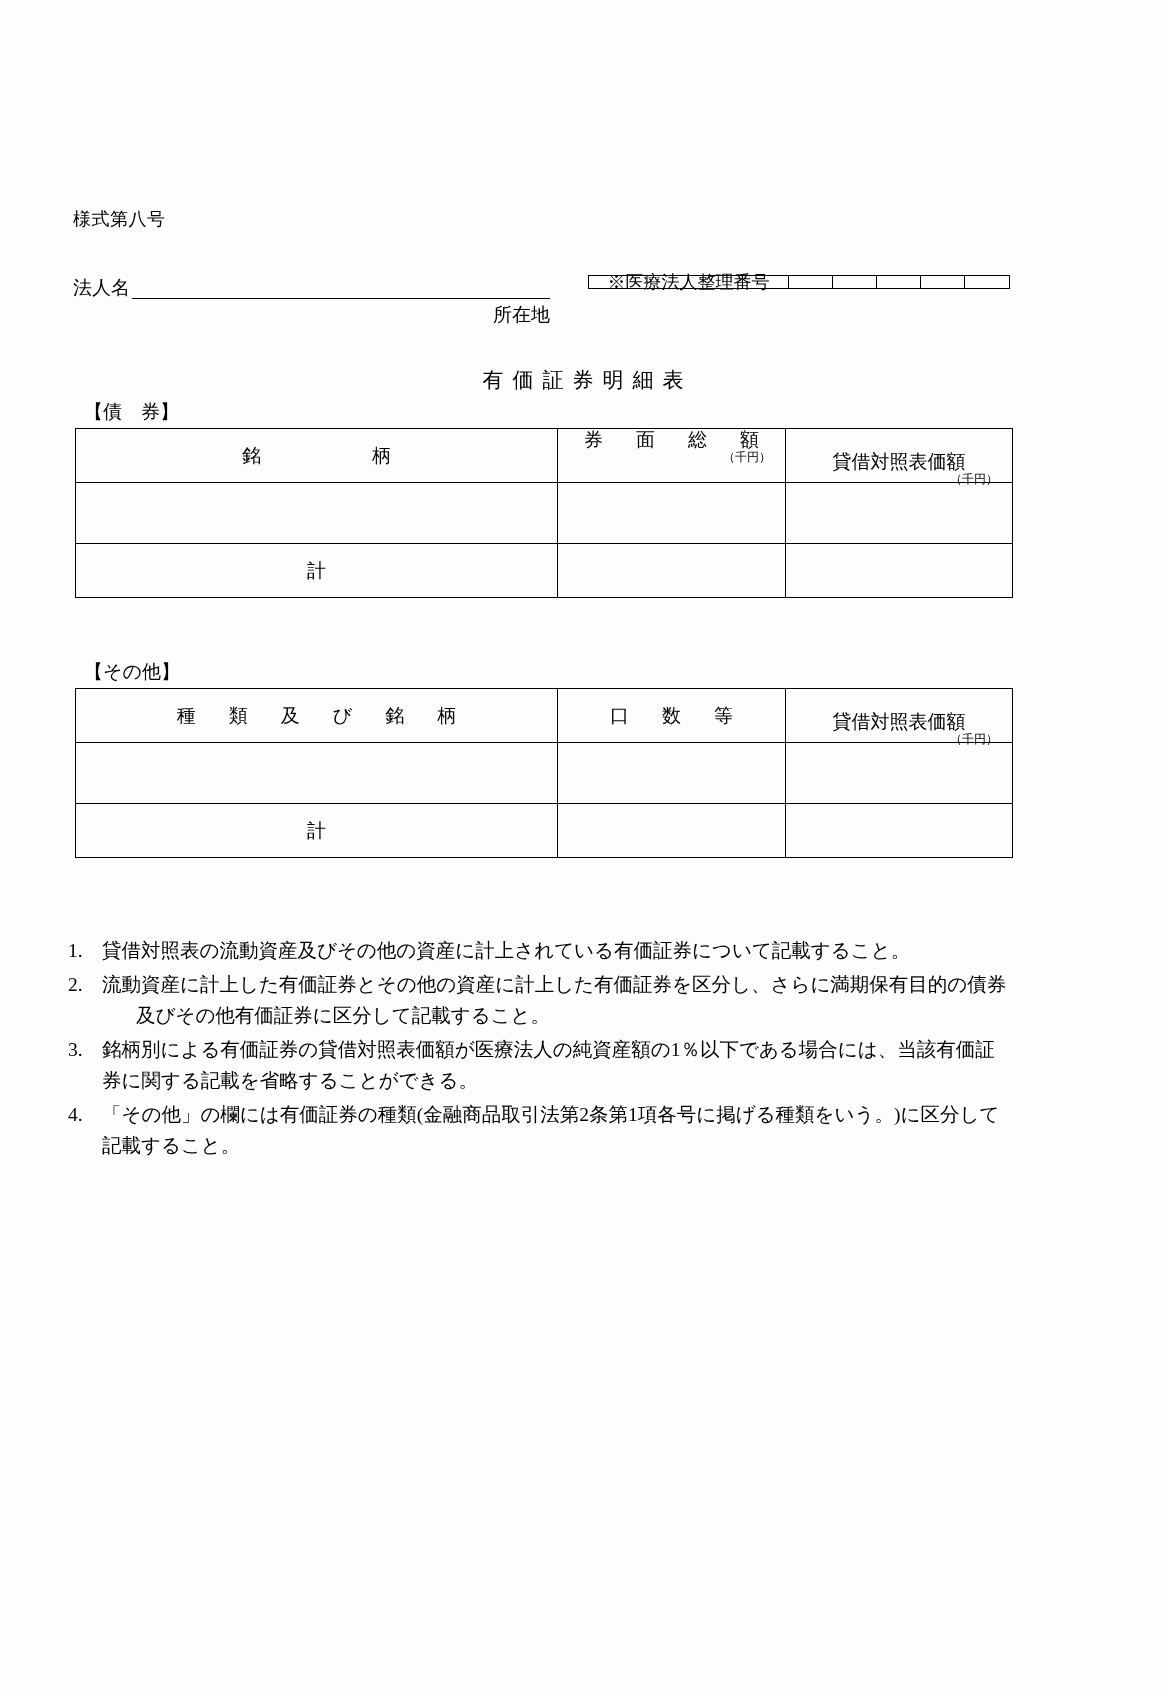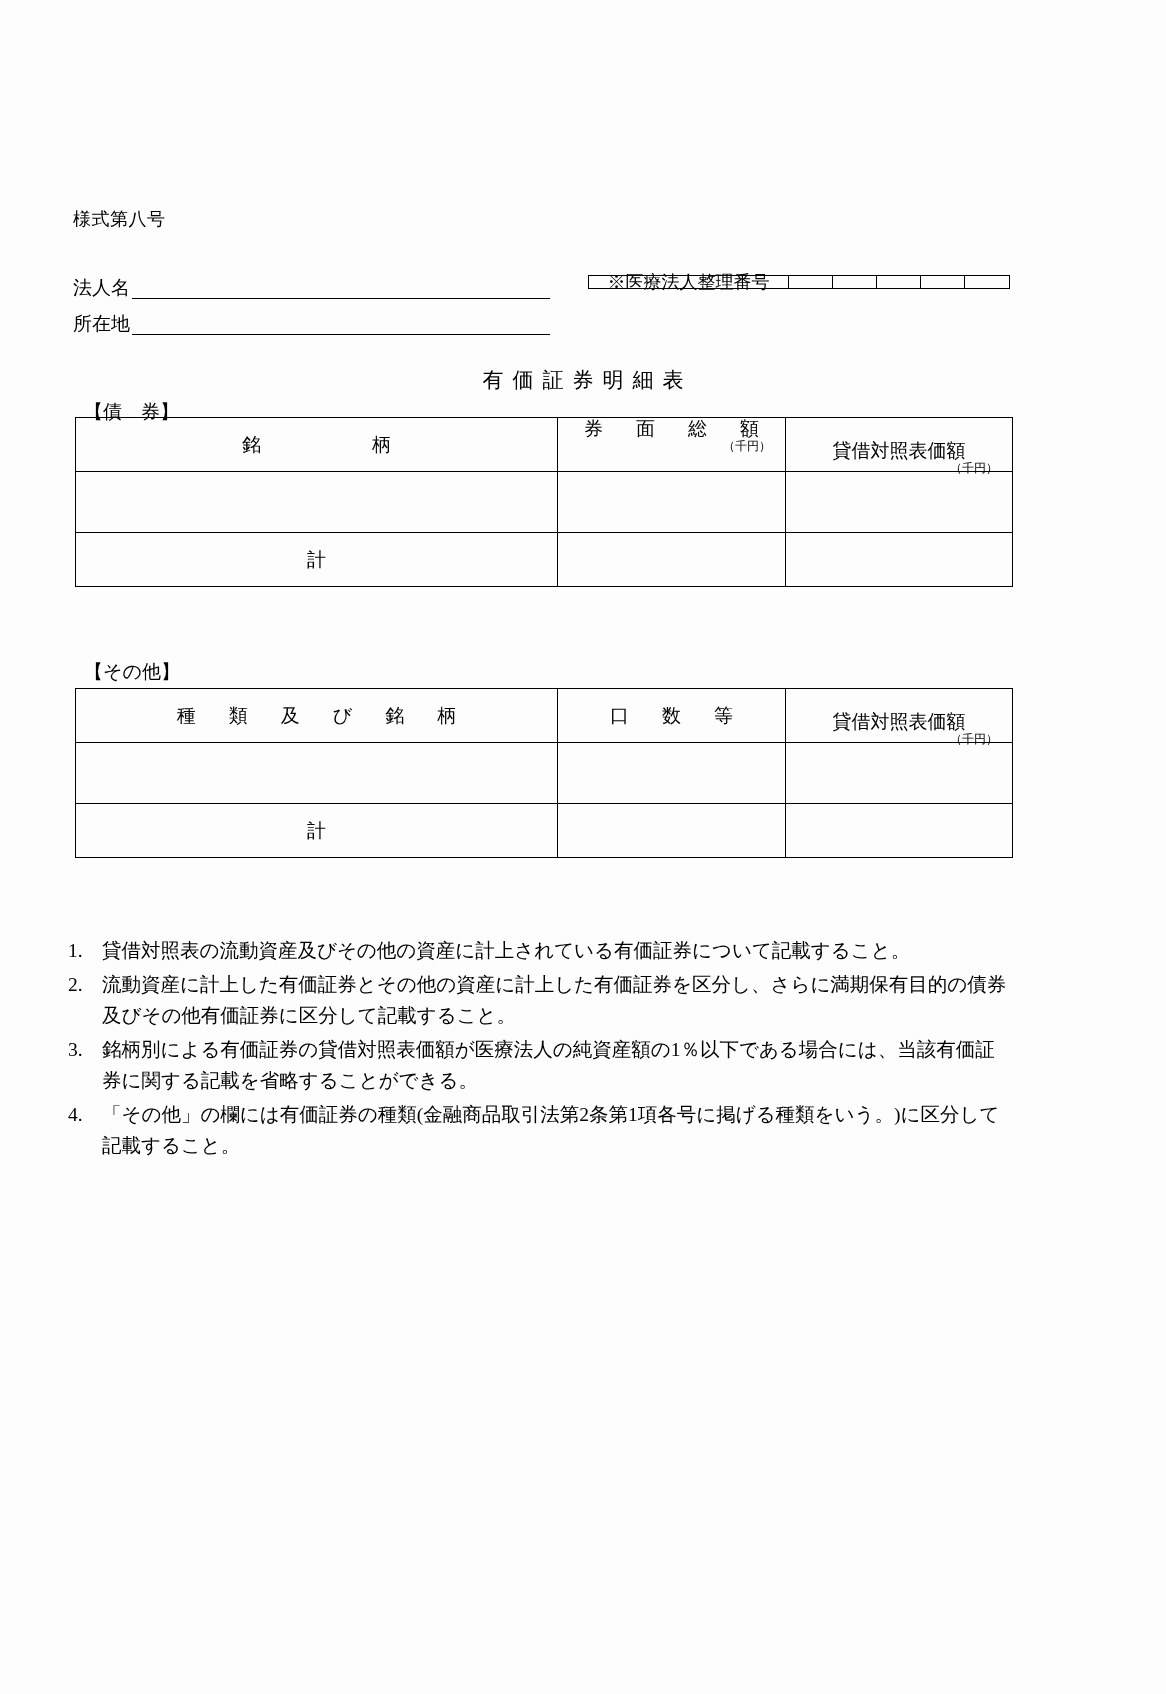--- a/index.html
+++ b/index.html
@@ -35,21 +35,21 @@
     position: absolute;
     display: flex;
     align-items: flex-end;
     font-size: 19px;
   }
   .field-row .field-label {
     white-space: nowrap;
     line-height: 1.1;
   }
   #row-corp { left: 73px; top: 277px; width: 477px; }
-  #row-addr { left: 73px; top: 313px; width: 477px; }
+  #row-addr { left: 73px; top: 305px; width: 477px; flex-direction: column; }
   .field-underline {
     border-bottom: 1px solid #000;
     display: inline-block;
     box-sizing: border-box;
   }
 
   
   .mgmt-box {
     position: absolute;
     left: 588px;
@@ -104,21 +104,21 @@
     width: 937px;
     border-collapse: collapse;
     table-layout: fixed;
   }
   table.sheet td {
     border: 1.5px solid #000;
     padding: 0;
     font-size: 19px;
     vertical-align: middle;
   }
-  #table-bond { top: 417px; border-radius: 7px; }
+  #table-bond { top: 428px; border-radius: 7px; }
   #table-other { top: 688px; }
 
   .cell-head {
     text-align: center;
     height: 53px;
     position: relative;
   }
   .head-main {
     display: block;
     letter-spacing: 7px;
@@ -280,21 +280,21 @@
 
     <div class="note">
       <span class="note-num">1.</span>
       <span class="note-body">貸借対照表の流動資産及びその他の資産に計上されている有価証券について記載すること。</span>
     </div>
 
     <div class="note">
       <span class="note-num">2.</span>
       <span class="note-body">
         <span style="display:block;">流動資産に計上した有価証券とその他の資産に計上した有価証券を区分し、さらに満期保有目的の債券</span>
-        <span style="display:block;">及びその他有価証券に区分して記載すること。</span>
+        <span style="display:block;margin-left:34px;">及びその他有価証券に区分して記載すること。</span>
       </span>
     </div>
 
     <div class="note">
       <span class="note-num">3.</span>
       <span class="note-body">
         <span style="display:block;">銘柄別による有価証券の貸借対照表価額が医療法人の純資産額の1％以下である場合には、当該有価証</span>
         <span style="display:block;">券に関する記載を省略することができる。</span>
       </span>
     </div>

